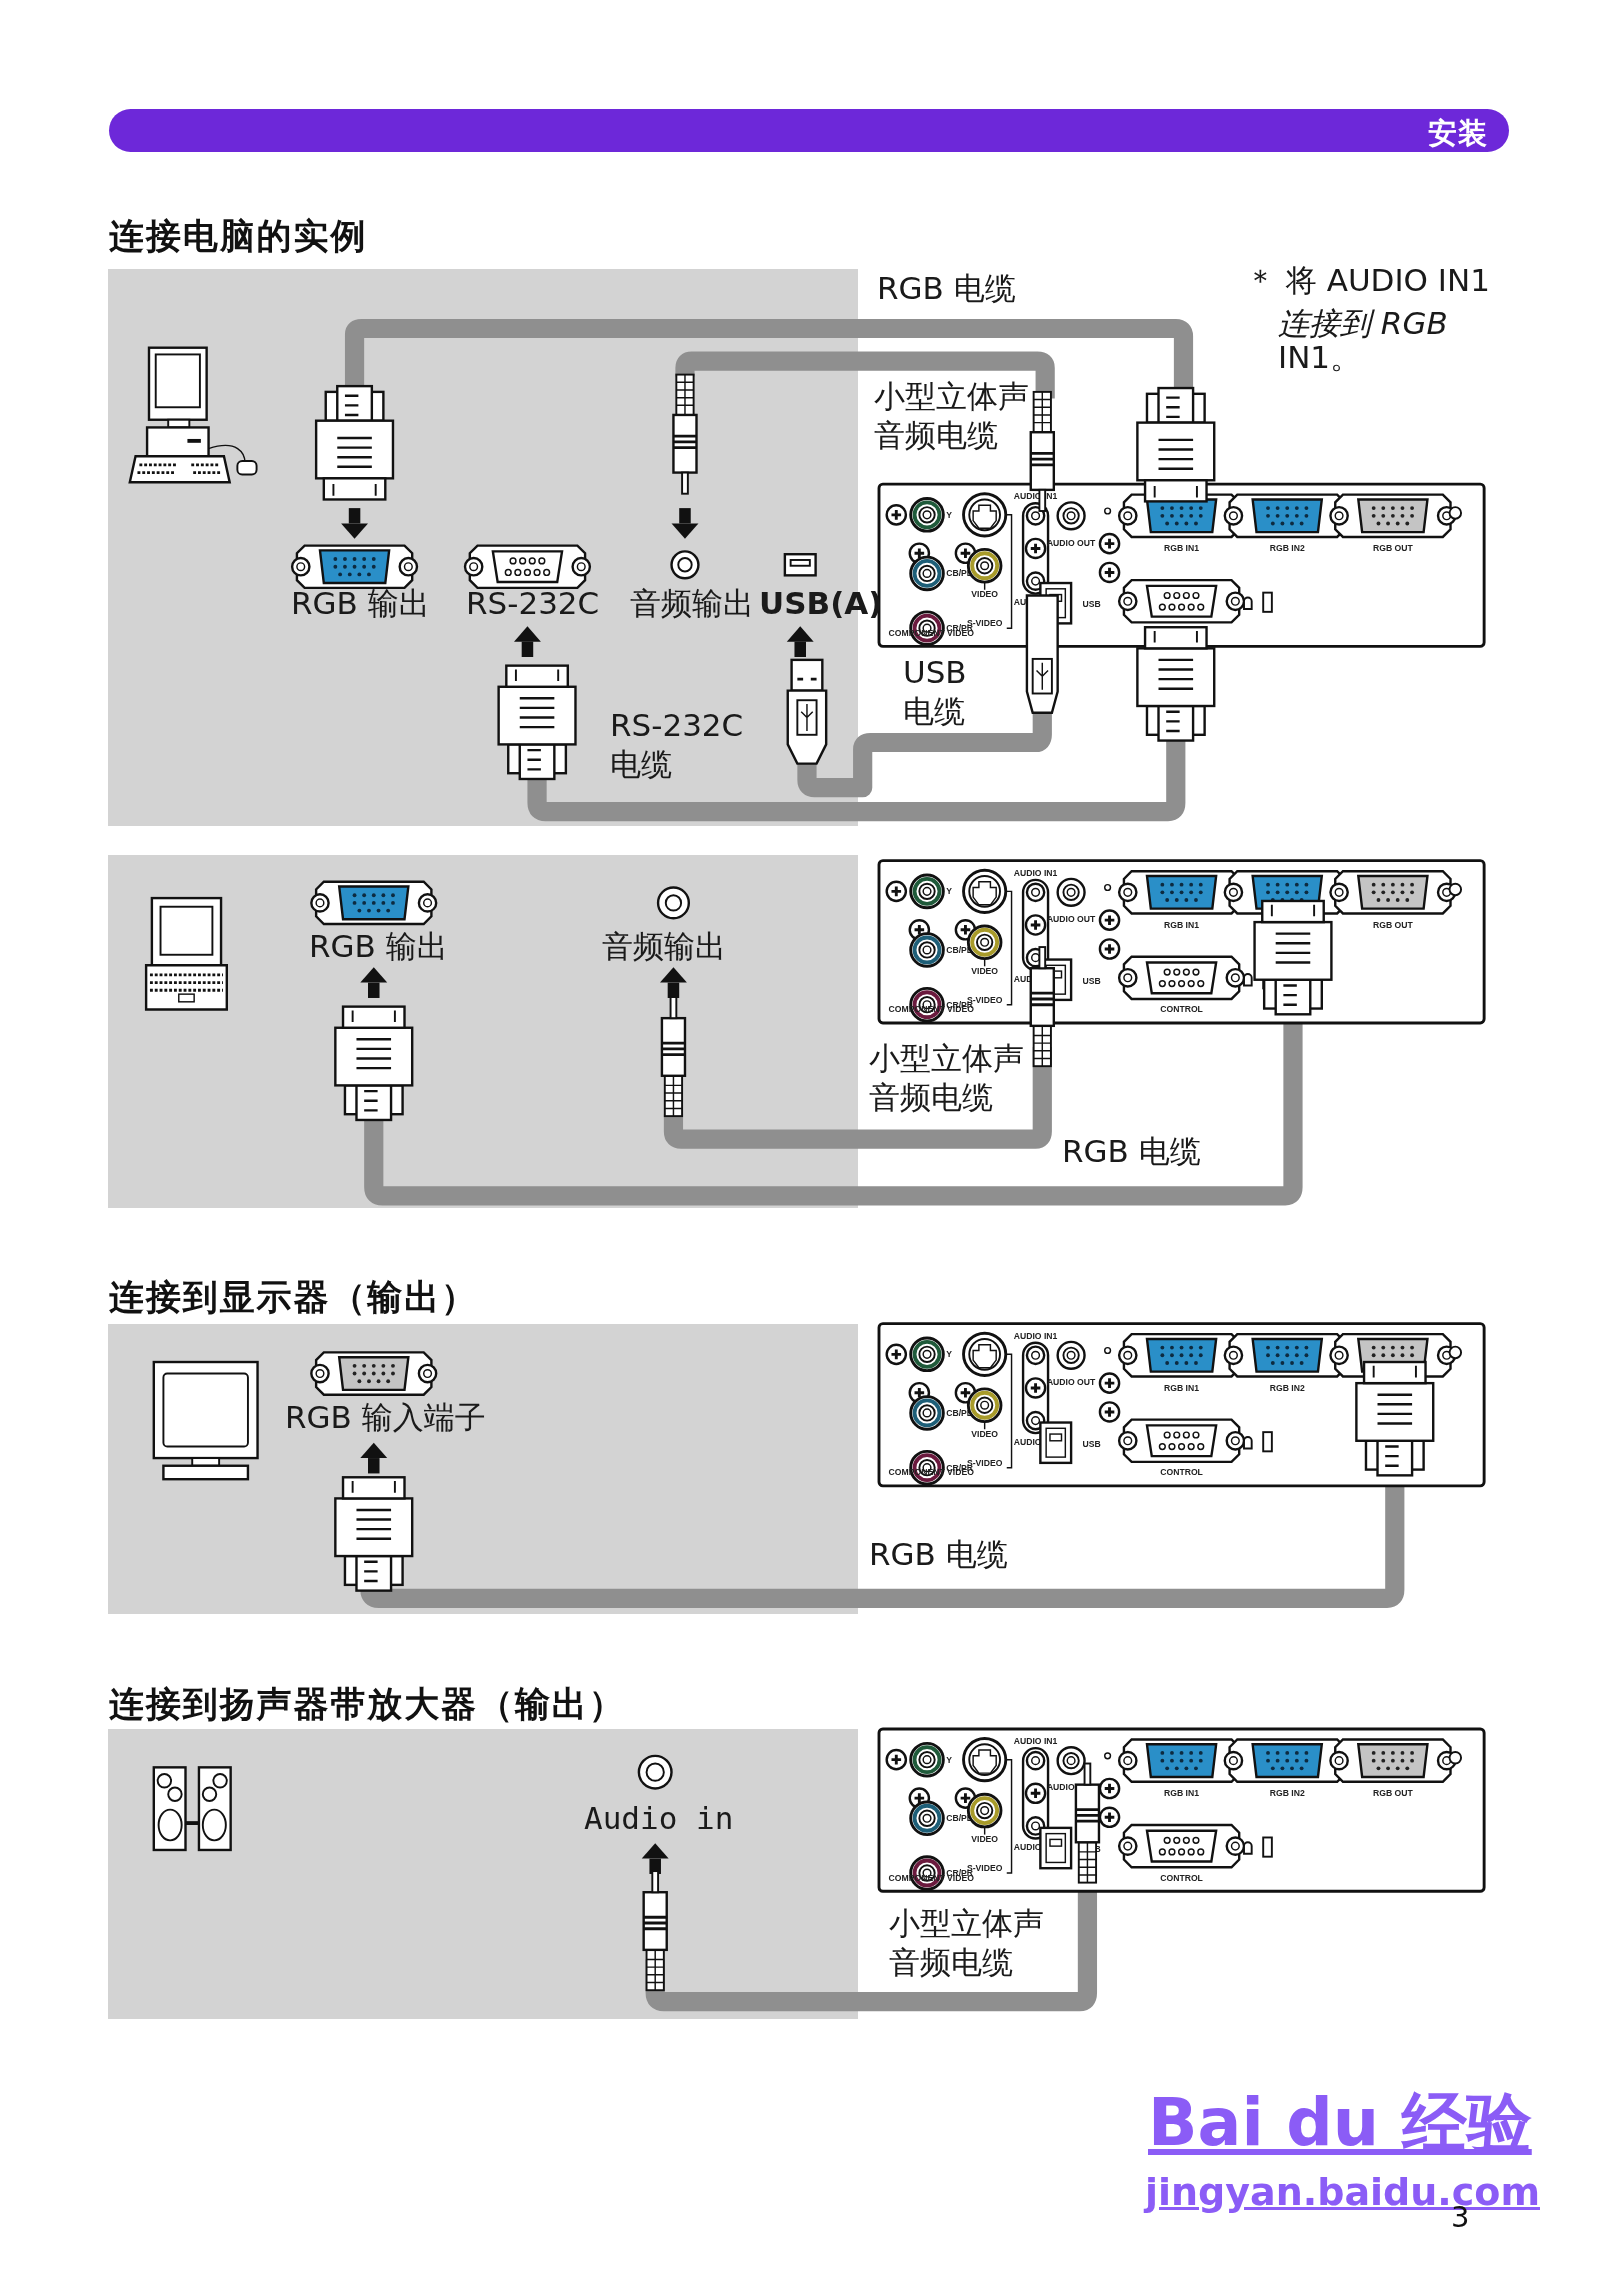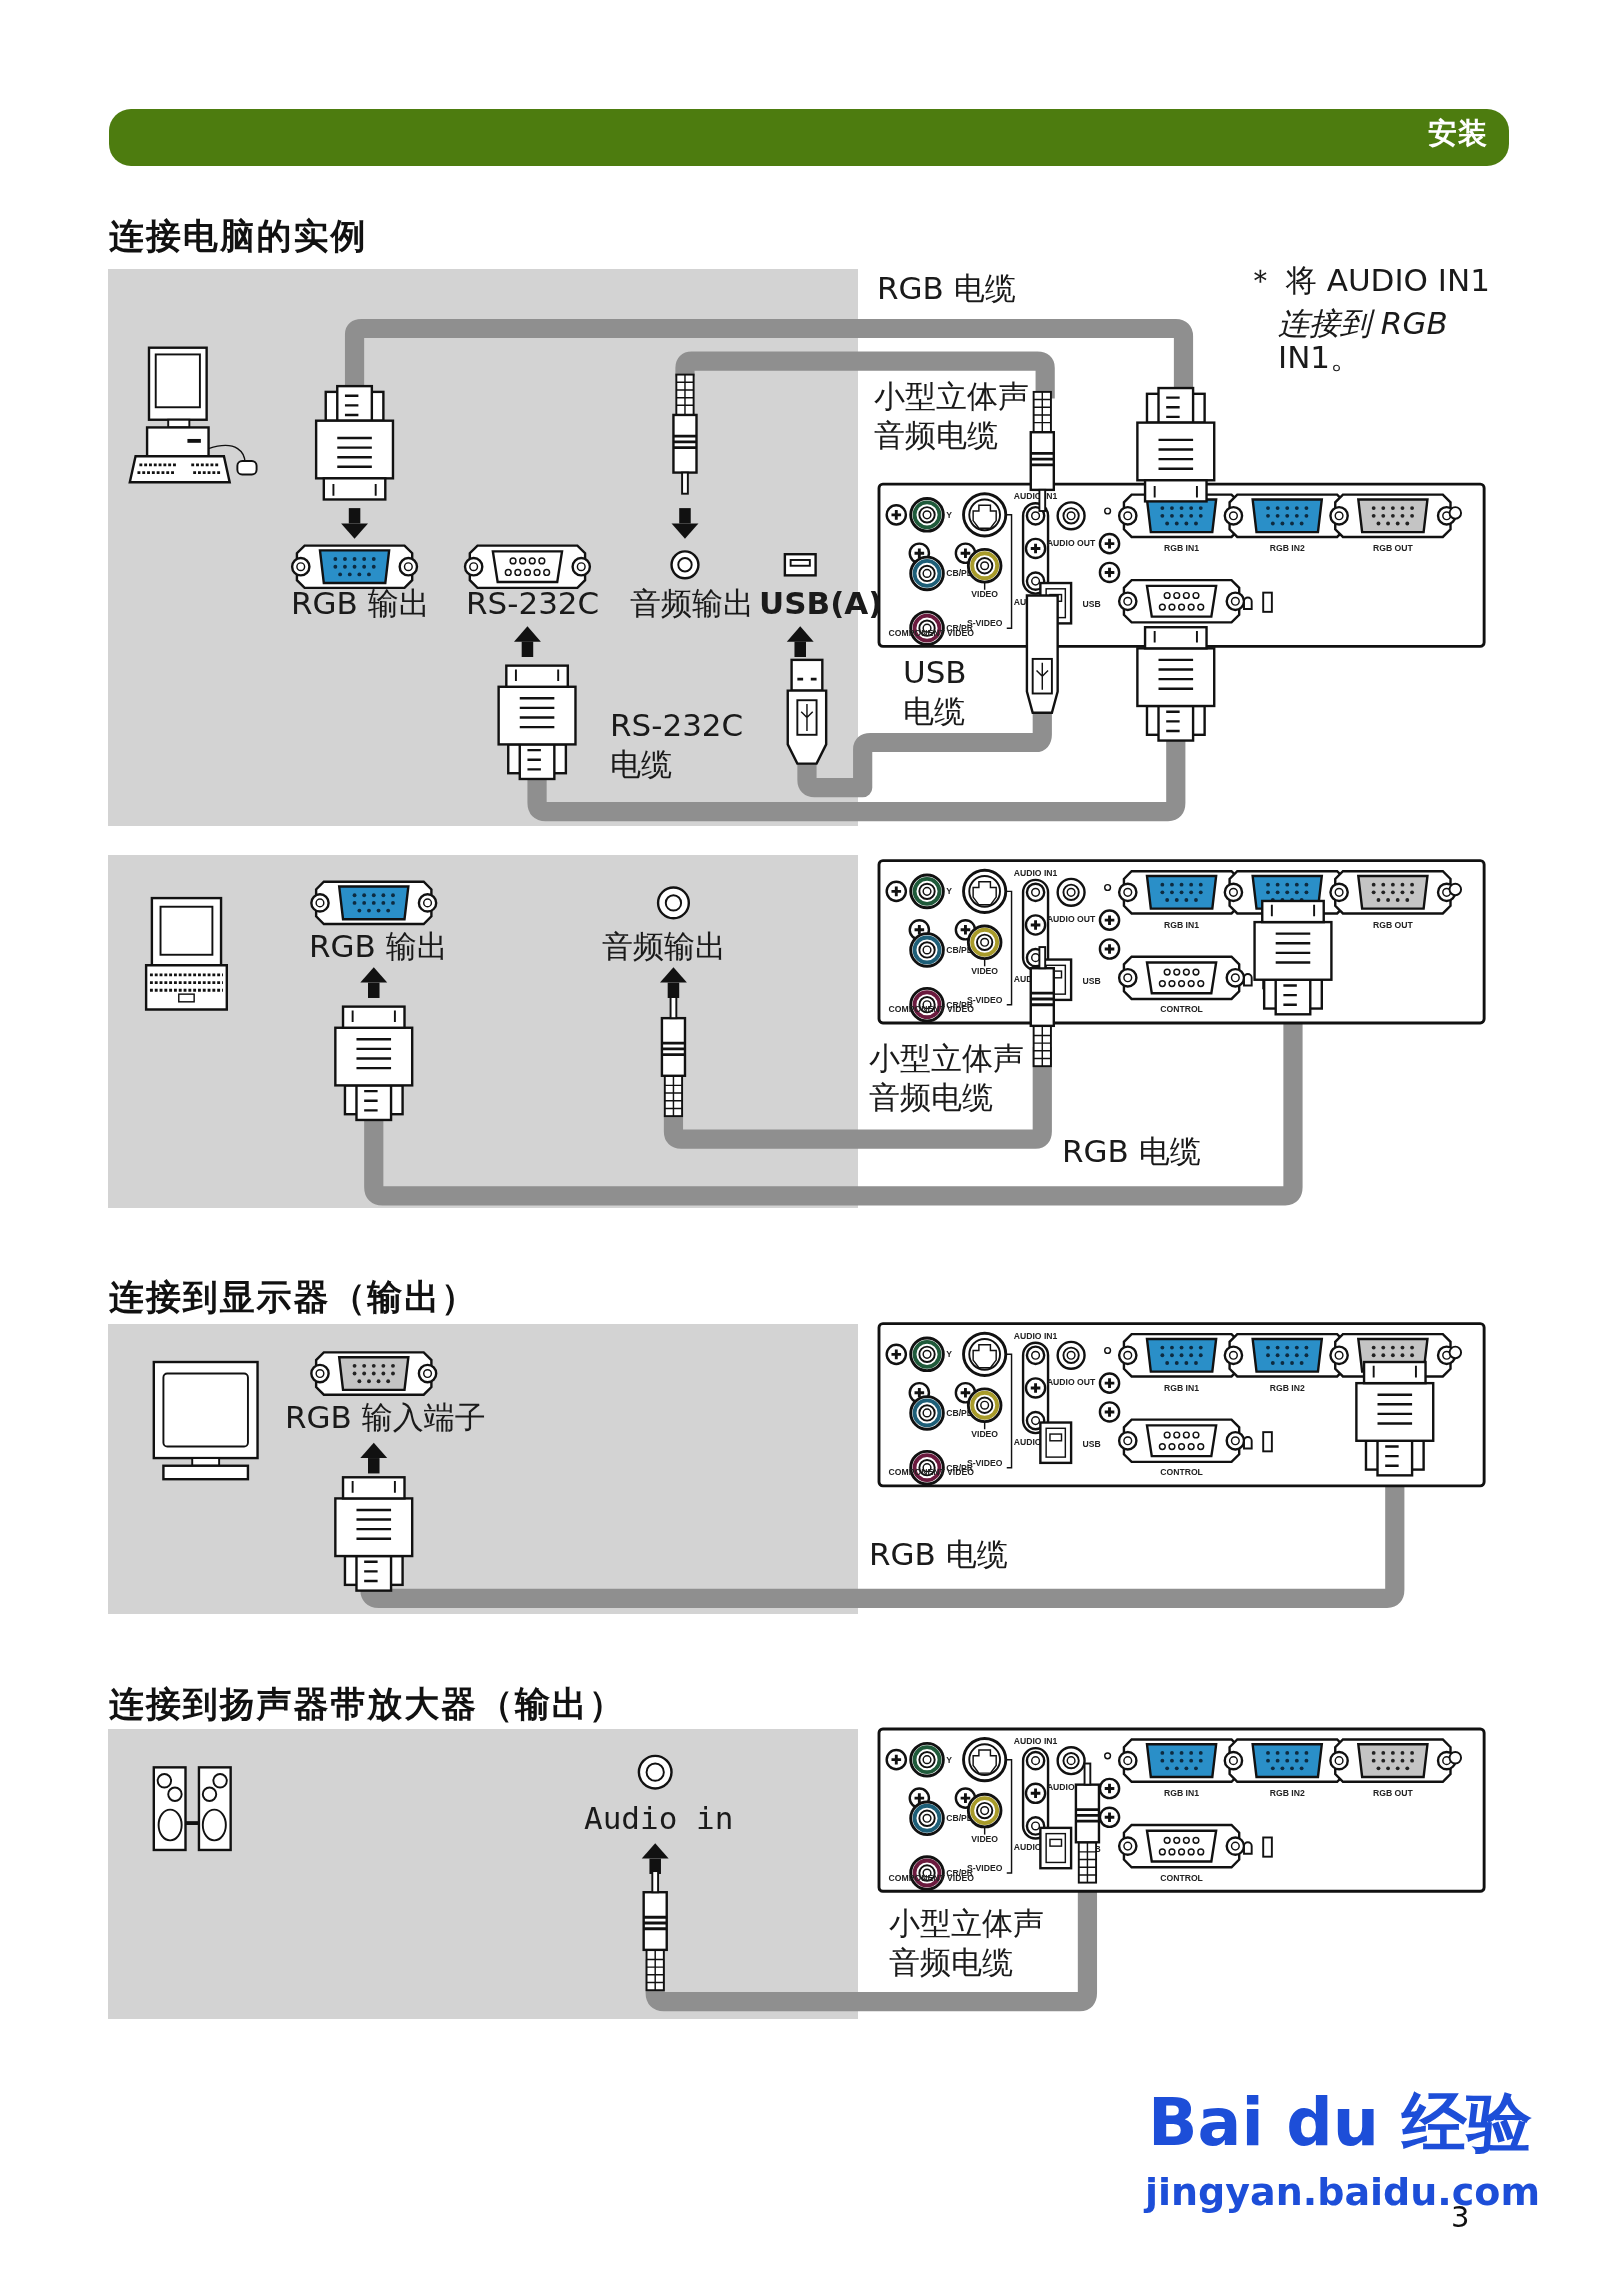--- a/index.html
+++ b/index.html
@@ -1,27 +1,27 @@
 <!DOCTYPE html>
 <html><head>
 <meta charset="utf-8">
 <style>
   html,body{margin:0;padding:0;background:#fff;}
   body{width:1612px;height:2287px;position:relative;overflow:hidden;font-family:"DejaVu Sans",sans-serif;color:#1a1a1a;}
   .abs{position:absolute;}
-  .header-bar{left:109px;top:109px;width:1400px;height:57px;background:#4d7c0f;border-radius:22px;}
+  .header-bar{left:109px;top:109px;width:1400px;height:43px;background:#6d28d9;border-radius:22px;}
   .header-title{right:21px;top:4.8px;font-size:29px;font-weight:bold;color:#fff;letter-spacing:1px;}
   .sec-title{left:109px;font-size:35px;font-weight:bold;color:#111;letter-spacing:1.9px;}
   .gray-panel{left:108px;width:750px;background:#d3d3d3;}
   .lbl{font-family:"DejaVu Sans",sans-serif;font-size:31px;color:#1a1a1a;white-space:nowrap;line-height:1.25;}
   .lbl-c{text-align:left;}
   .mono{font-family:"DejaVu Sans Mono",monospace;}
   svg{position:absolute;left:0;top:0;overflow:visible;}
   .plabel{font-family:"Liberation Sans",sans-serif;font-size:9px;font-weight:bold;fill:#222;}
-  .watermark{color:#1d4ed8;font-weight:bold;}
+  .watermark{color:#8b5cf6;font-weight:bold;text-decoration:underline;}
   .page-num{left:1451px;top:2200px;font-size:29px;color:#111;}
 </style>
 </head>
 <body>
 
 <div class="abs header-bar">
   <div class="abs header-title">安装</div>
 </div>
 
 <div class="abs sec-title" style="top:213px;">连接电脑的实例</div>

